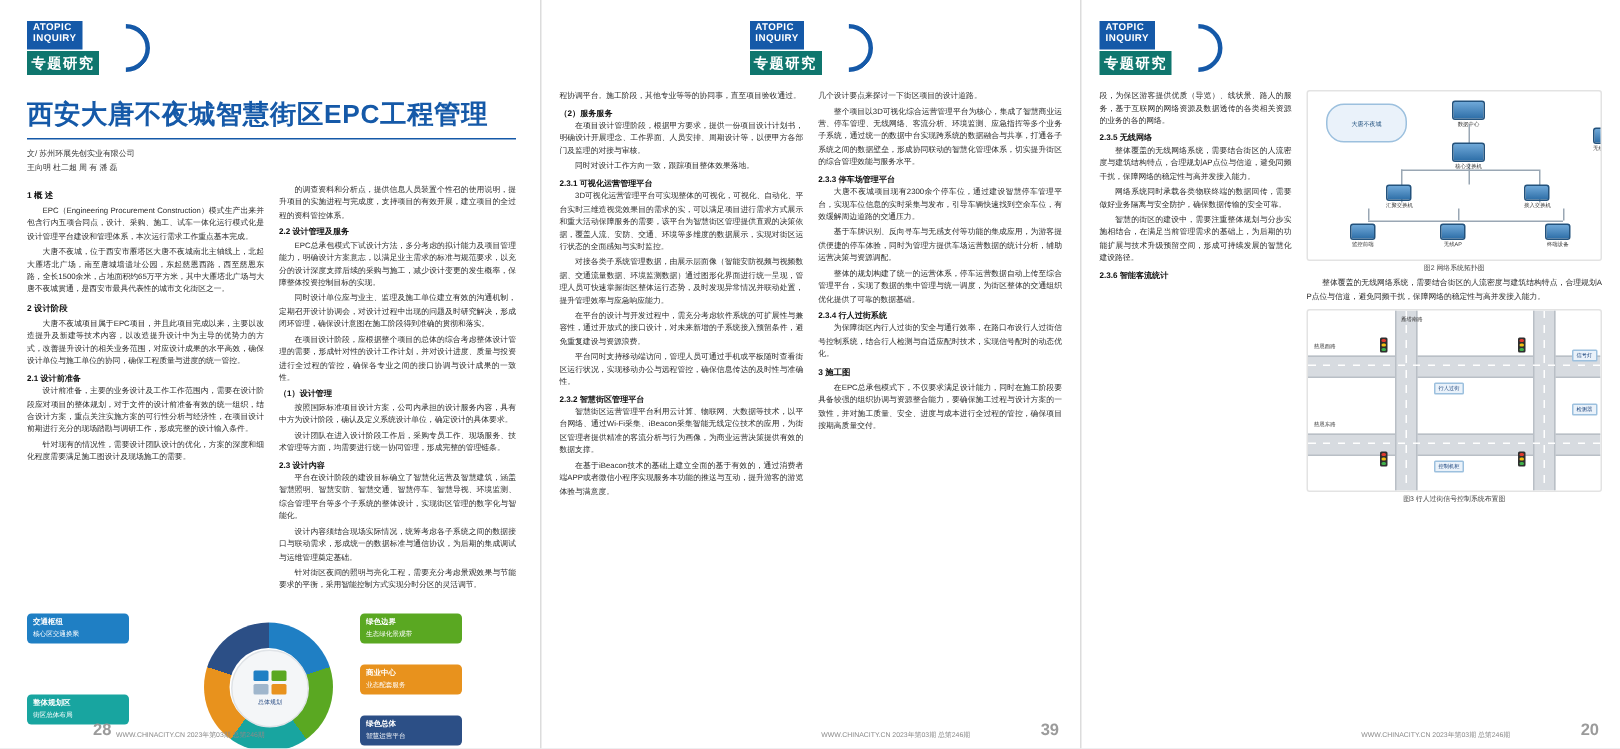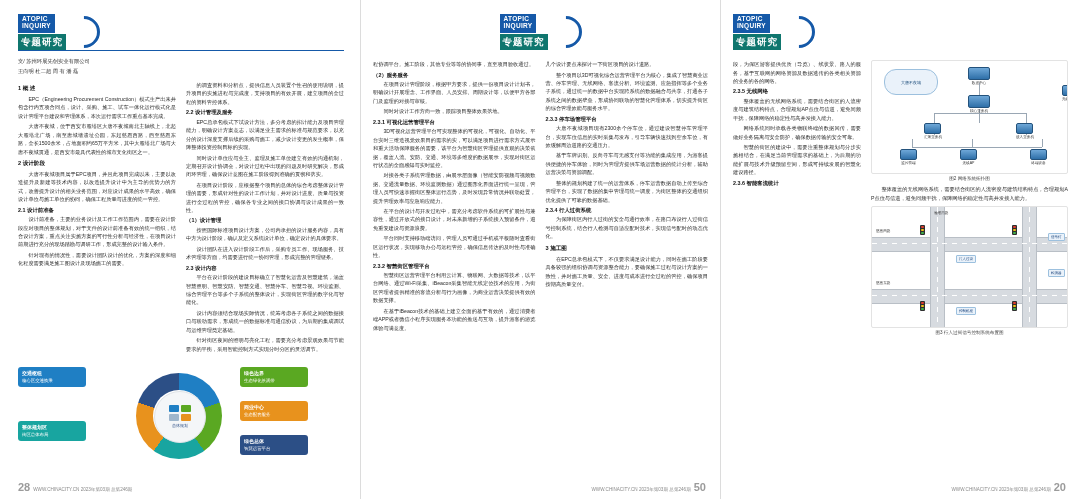--- a/index.html
+++ b/index.html
@@ -36,21 +36,21 @@
      text-indent:10.4px;
      
      word-break:break-all;}
   p.t.noind{text-indent:0;}
   .fig-cap{font-size:4.6px;color:#444;text-align:center;margin-top:2px;}
 
   
   .foot{position:absolute;bottom:6px;font-size:4.6px;color:#8a8a8a;display:flex;align-items:flex-end;gap:3px;}
   .foot-l{left:18px;}
   .foot-r{right:14px;}
-  .pgnum{font-size:11px;font-weight:bold;color:#9b9b9b;line-height:1;}
+  .pgnum{font-size:11px;font-weight:bold;color:#9b9b9b;line-height:1;margin-left:44px;}
   .foot-url{line-height:1.25;}
 
   
   .info-wrap{margin-top:4px;position:relative;height:118px;}
   .info-card{position:absolute;border-radius:3px;color:#fff;font-size:4.4px;line-height:1.35;padding:3px 4px;box-sizing:border-box;}
   .info-card b{display:block;font-size:5px;margin-bottom:1px;}
   .c-blue{background:#1f7fc4;}
   .c-green{background:#5aa822;}
   .c-teal{background:#18a5a0;}
   .c-orange{background:#e8921d;}
@@ -103,20 +103,21 @@
           <div class="logo-blue">
             <div class="l1">ATOPIC</div>
             <div class="l2">INQUIRY</div>
           </div>
           <div class="logo-cnblock">专题研究</div>
         </div>
         <div class="logo-arc"></div>
       </div>
     </div>
 
+    <div class="title">西安大唐不夜城智慧街区EPC工程管理</div>
     <div class="title-rule"></div>
     <div class="byline">文/ 苏州环展先创实业有限公司</div>
     <div class="byline">王向明    杜二超    周 有    潘 磊</div>
 
     <div class="cols2" style="margin-top:6px;">
       <div class="col">
         <div class="h2">1 概 述</div>
         <p class="t">EPC（Engineering Procurement Construction）模式生产出来并包含行内五项合同点，设计、采购、施工、试车一体化运行模式化是设计管理平台建设和管理体系，本次运行需求工作重点基本完成。</p>
         <p class="t">大唐不夜城，位于西安市雁塔区大唐不夜城南北主轴线上，北起大雁塔北广场，南至唐城墙遗址公园，东起慈恩西路，西至慈恩东路，全长1500余米，占地面积约65万平方米，其中大雁塔北广场与大唐不夜城贯通，是西安市最具代表性的城市文化街区之一。</p>
 
@@ -228,21 +229,21 @@
         <div class="h3">2.3.4 行人过街系统</div>
         <p class="t">为保障街区内行人过街的安全与通行效率，在路口布设行人过街信号控制系统，结合行人检测与自适应配时技术，实现信号配时的动态优化。</p>
         <div class="h2">3 施工图</div>
         <p class="t">在EPC总承包模式下，不仅要求满足设计能力，同时在施工阶段要具备较强的组织协调与资源整合能力，要确保施工过程与设计方案的一致性，并对施工质量、安全、进度与成本进行全过程的管控，确保项目按期高质量交付。</p>
       </div>
     </div>
 
     <div class="foot foot-r">
       <span class="foot-url" style="text-align:right;">WWW.CHINACITY.CN
 2023年第03期 总第246期</span>
-      <span class="pgnum">50</span>
+      <span class="pgnum">39</span>
     </div>
   </div>
 
   <div class="page page-right">
     <div class="mid-head" style="justify-content:flex-start;">
       <div class="logo-wrap">
         <div class="logo-stack">
           <div class="logo-blue">
             <div class="l1">ATOPIC</div>
             <div class="l2">INQUIRY</div>

